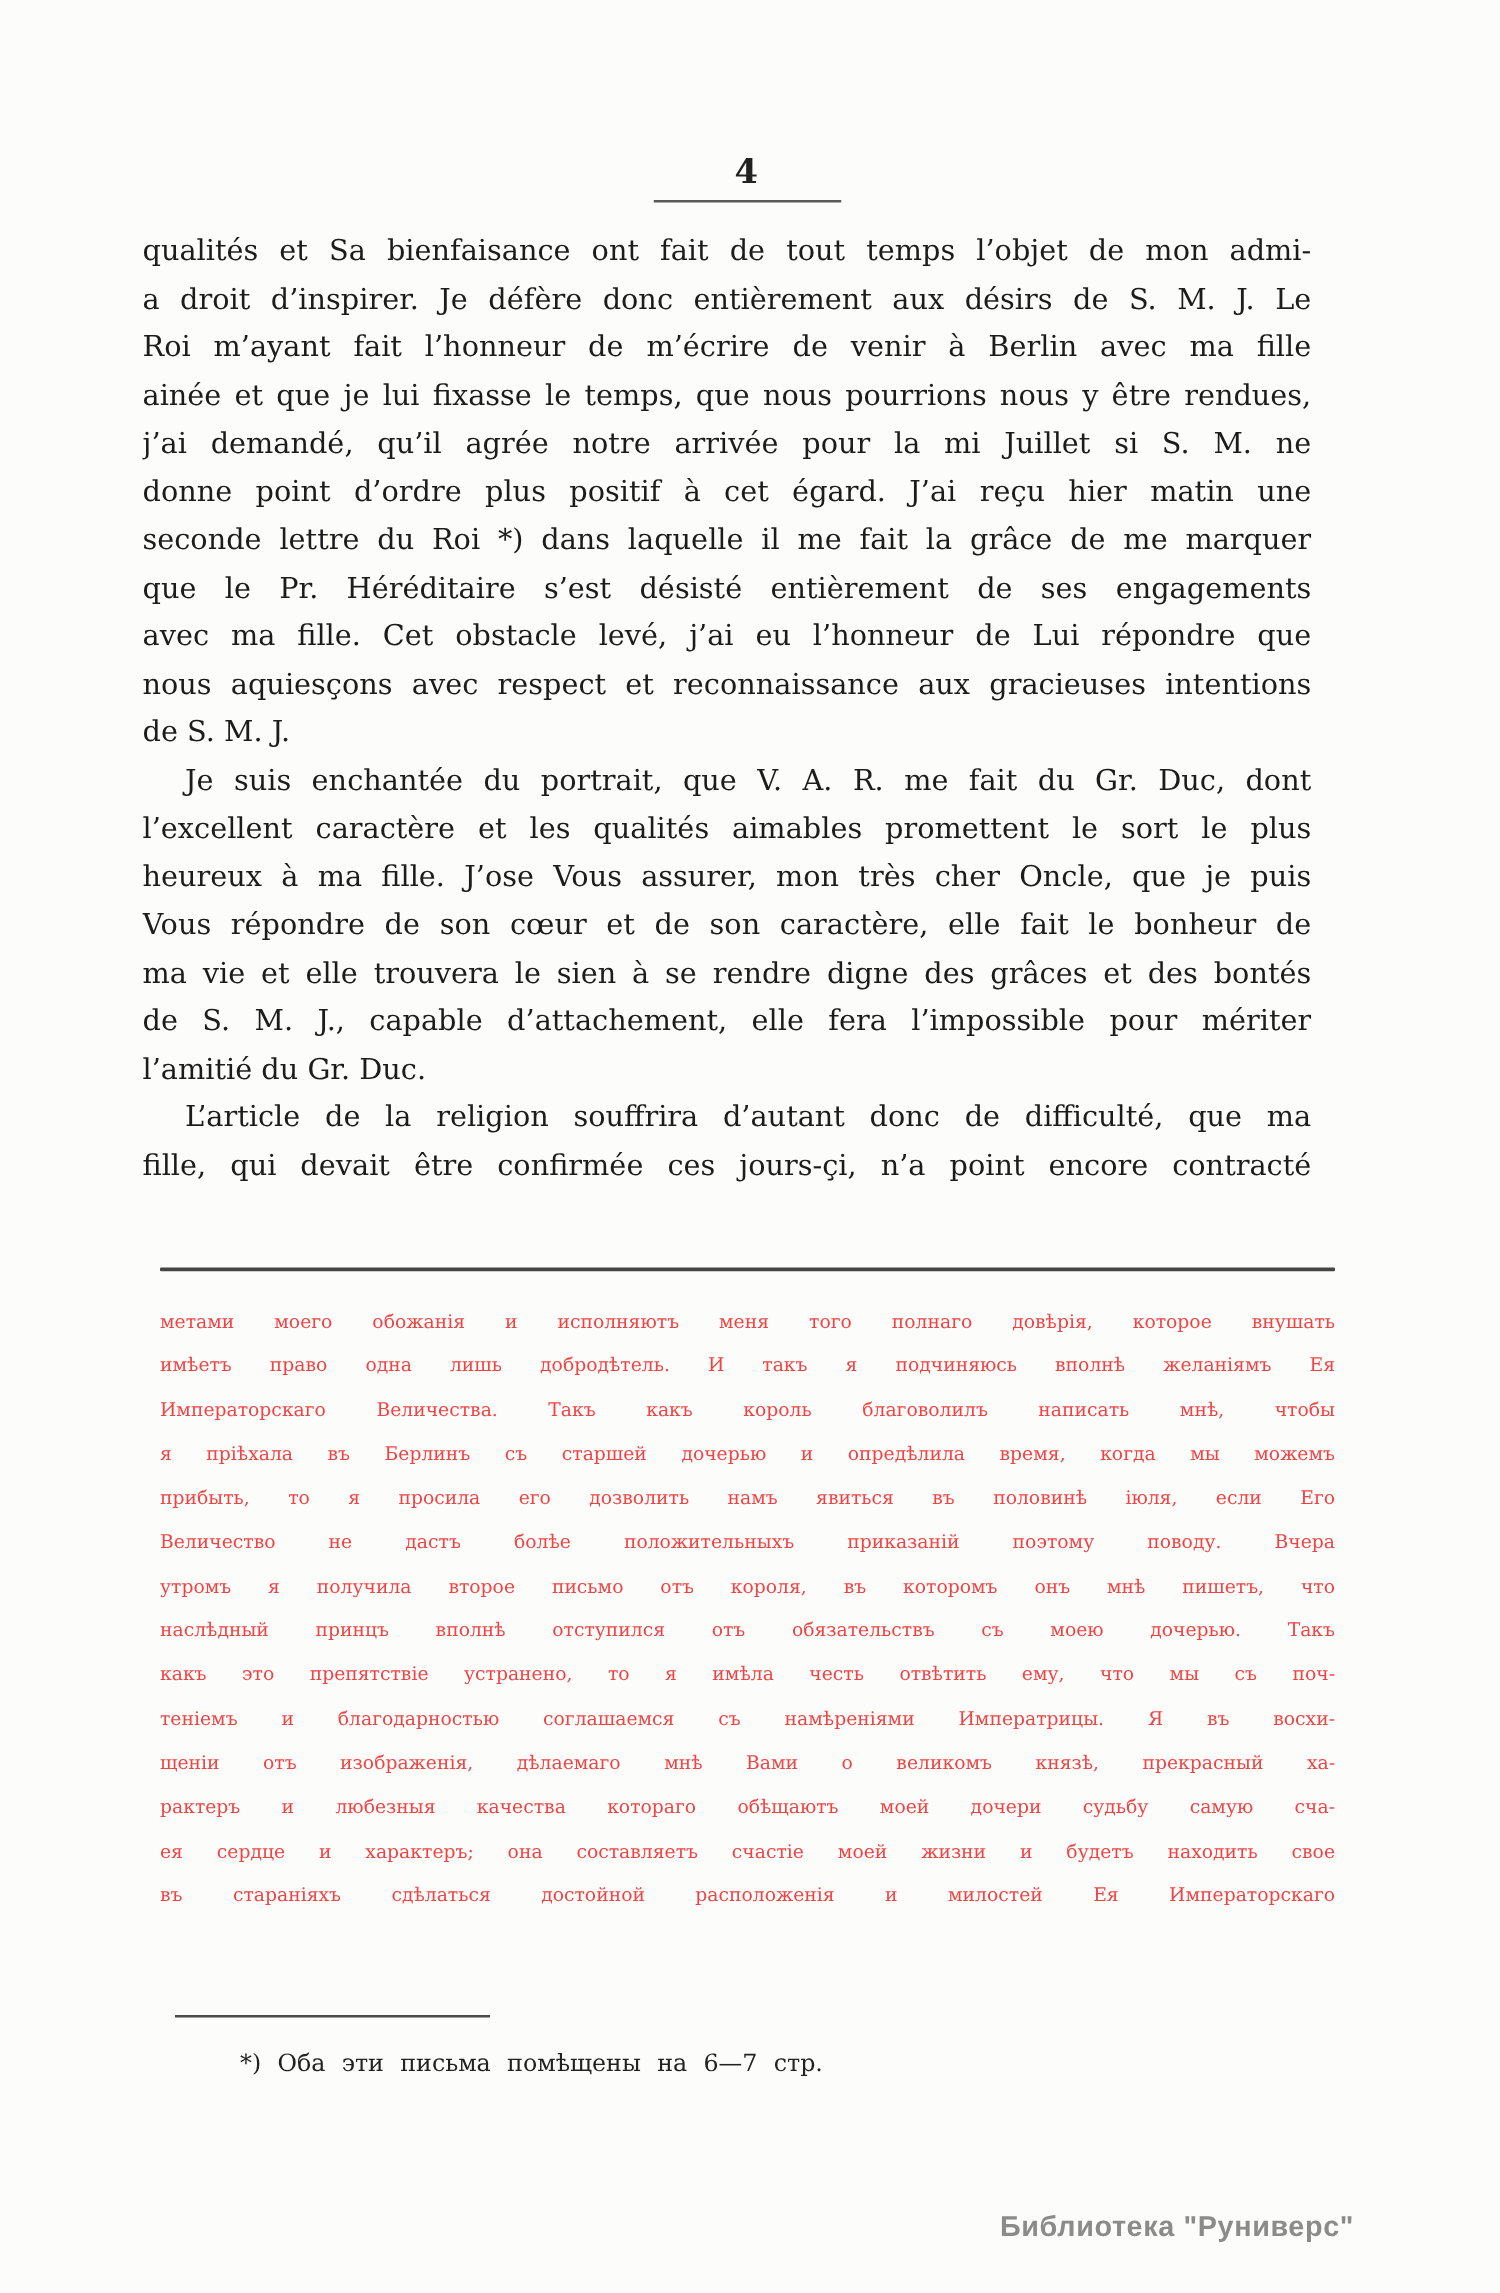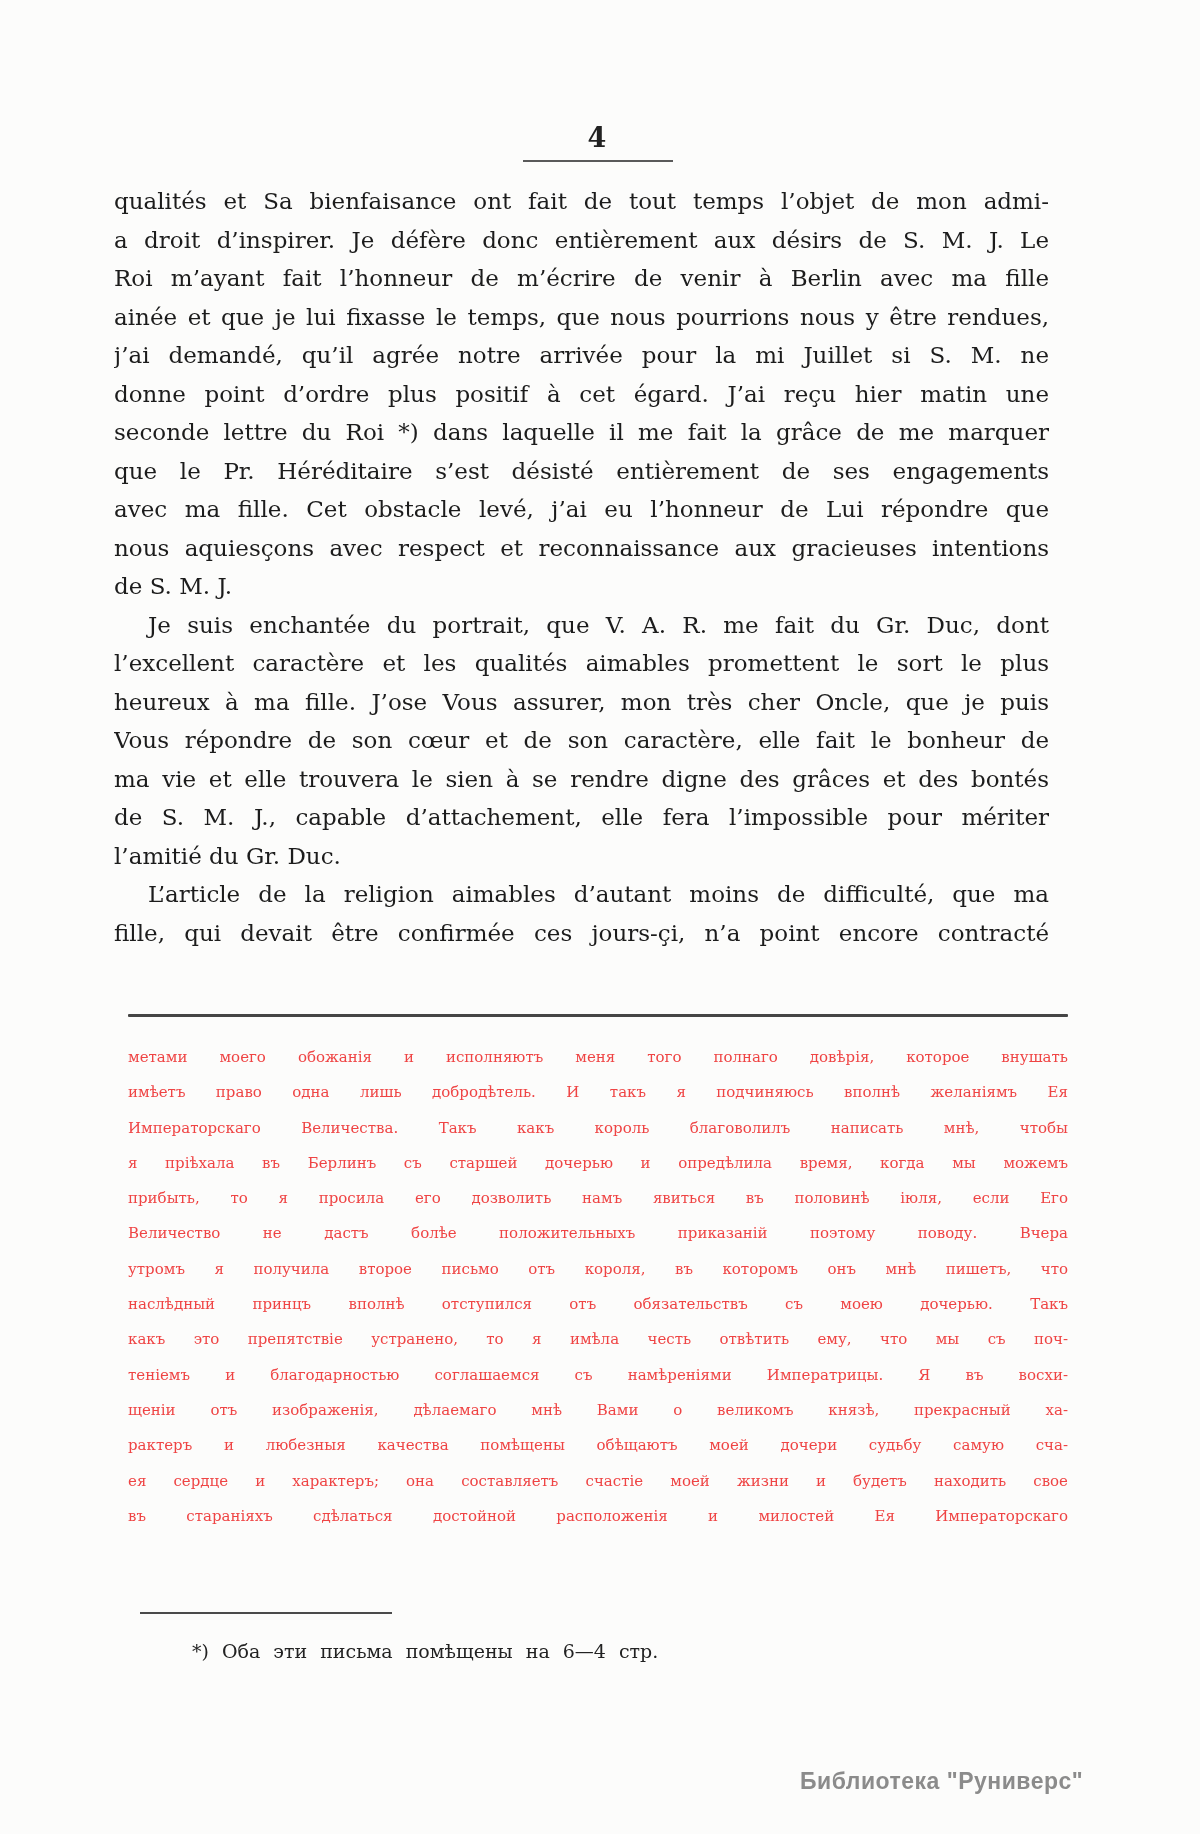--- a/index.html
+++ b/index.html
@@ -123,42 +123,42 @@
       <div class="tline">avec ma fille. Cet obstacle levé, j’ai eu l’honneur de Lui répondre que</div>
       <div class="tline">nous aquiesçons avec respect et reconnaissance aux gracieuses intentions</div>
       <div class="tline short">de S. M. J.</div>
       <div class="tline ind">Je suis enchantée du portrait, que V. A. R. me fait du Gr. Duc, dont</div>
       <div class="tline">l’excellent caractère et les qualités aimables promettent le sort le plus</div>
       <div class="tline">heureux à ma fille. J’ose Vous assurer, mon très cher Oncle, que je puis</div>
       <div class="tline">Vous répondre de son cœur et de son caractère, elle fait le bonheur de</div>
       <div class="tline">ma vie et elle trouvera le sien à se rendre digne des grâces et des bontés</div>
       <div class="tline">de S. M. J., capable d’attachement, elle fera l’impossible pour mériter</div>
       <div class="tline short">l’amitié du Gr. Duc.</div>
-      <div class="tline ind">L’article de la religion aimables d’autant moins de difficulté, que ma</div>
+      <div class="tline ind">L’article de la religion souffrira d’autant donc de difficulté, que ma</div>
       <div class="tline">fille, qui devait être confirmée ces jours-çi, n’a point encore contracté</div>
     </div>
 
   <div class="separator"></div>
 
   <div class="textblock russian">
       <div class="tline">метами моего обожанія и исполняютъ меня того полнаго довѣрія, которое внушать</div>
       <div class="tline">имѣетъ право одна лишь добродѣтель. И такъ я подчиняюсь вполнѣ желаніямъ Ея</div>
       <div class="tline">Императорскаго Величества. Такъ какъ король благоволилъ написать мнѣ, чтобы</div>
       <div class="tline">я пріѣхала въ Берлинъ съ старшей дочерью и опредѣлила время, когда мы можемъ</div>
       <div class="tline">прибыть, то я просила его дозволить намъ явиться въ половинѣ іюля, если Его</div>
       <div class="tline">Величество не дастъ болѣе положительныхъ приказаній поэтому поводу. Вчера</div>
       <div class="tline">утромъ я получила второе письмо отъ короля, въ которомъ онъ мнѣ пишетъ, что</div>
       <div class="tline">наслѣдный принцъ вполнѣ отступился отъ обязательствъ съ моею дочерью. Такъ</div>
       <div class="tline">какъ это препятствіе устранено, то я имѣла честь отвѣтить ему, что мы съ поч-</div>
       <div class="tline">теніемъ и благодарностью соглашаемся съ намѣреніями Императрицы. Я въ восхи-</div>
       <div class="tline">щеніи отъ изображенія, дѣлаемаго мнѣ Вами о великомъ князѣ, прекрасный ха-</div>
-      <div class="tline">рактеръ и любезныя качества помѣщены обѣщаютъ моей дочери судьбу самую сча-</div>
+      <div class="tline">рактеръ и любезныя качества котораго обѣщаютъ моей дочери судьбу самую сча-</div>
       <div class="tline">ея сердце и характеръ; она составляетъ счастіе моей жизни и будетъ находить свое</div>
       <div class="tline">въ стараніяхъ сдѣлаться достойной расположенія и милостей Ея Императорскаго</div>
     </div>
 
   <div class="footnote-rule"></div>
 
-  <div class="footnote">*) Оба эти письма помѣщены на 6—4 стр.</div>
+  <div class="footnote">*) Оба эти письма помѣщены на 6—7 стр.</div>
 
   <div class="watermark">Библиотека "Руниверс"</div>
 
 </div>
 
 </body></html>

